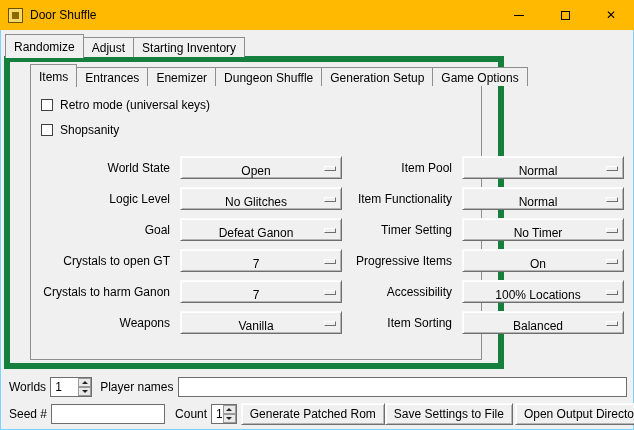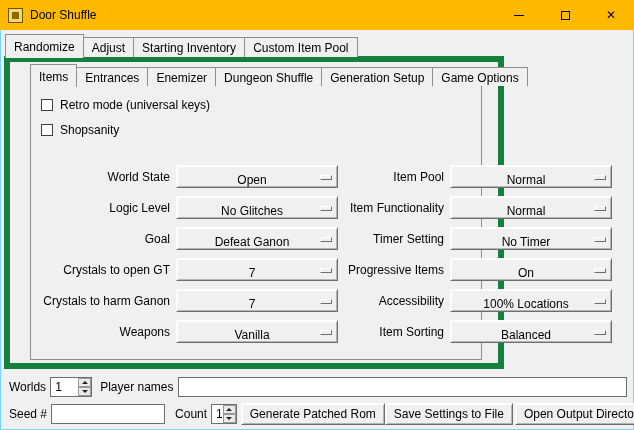--- a/index.html
+++ b/index.html
@@ -38,21 +38,21 @@
   .inner-tabbar { top:2px; left:20px; height:22px; position:absolute; }
   .inner-tabbar .tab { height:19px; }
   .inner-tabbar .tab.selected { height:23px; }
   .inner-pane { position:absolute; top:23px; left:20px; right:16px; bottom:3px;
                 border:1px solid #8e8e8e; background:#F0F0F0; padding:9px 0 0 10px; }
 
   .check-row { display:flex; align-items:center; height:20px; margin-bottom:5px; cursor:default; }
   .checkbox { width:12px; height:12px; background:#fff; border:1px solid #404040; margin-right:7px; }
 
   .fields { display:grid; grid-template-columns:131px 162px 104px 162px; column-gap:4px; row-gap:8px;
-            align-items:center; margin-top:25px; }
+            align-items:center; margin-top:16px;gap:8px; }
   .field-label { text-align:right; padding-right:2px; white-space:nowrap; }
 
   .raised { background:#F0F0F0; border:1px solid #6e6e6e; border-top-color:#fbfbfb; border-left-color:#fbfbfb;
             box-shadow:inset 1px 1px 0 #ffffff, inset -1px -1px 0 #b5b5b5; }
   .dropdown { position:relative; height:23px; display:flex; align-items:flex-end; justify-content:center;
               cursor:default; }
   .dd-value { padding-right:10px; }
   .dd-indicator { position:absolute; right:5px; top:9px; width:12px; height:5px; background:#F0F0F0;
                   border-top:1px solid #ffffff; border-left:1px solid #ffffff;
                   border-right:1px solid #6e6e6e; border-bottom:1px solid #6e6e6e; }
@@ -101,21 +101,20 @@
       </div>
     </div>
   </div>
 
   <div class="content">
 
     <div class="tabbar outer-tabbar">
       <div class="tab selected">Randomize</div>
       <div class="tab">Adjust</div>
       <div class="tab">Starting Inventory</div>
-      <div class="tab">Custom Item Pool</div>
     </div>
 
     <div class="outer-pane">
 
       <div class="tabbar inner-tabbar">
         <div class="tab selected">Items</div>
         <div class="tab">Entrances</div>
         <div class="tab">Enemizer</div>
         <div class="tab">Dungeon Shuffle</div>
         <div class="tab">Generation Setup</div>

